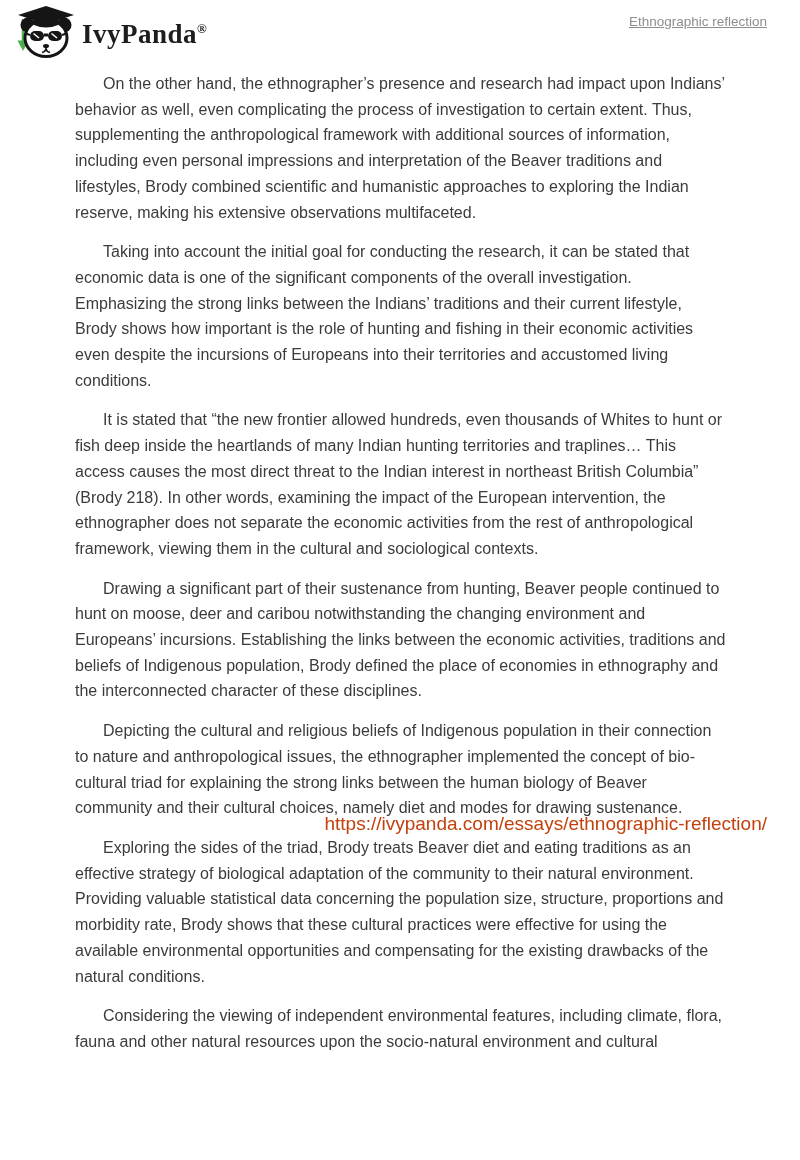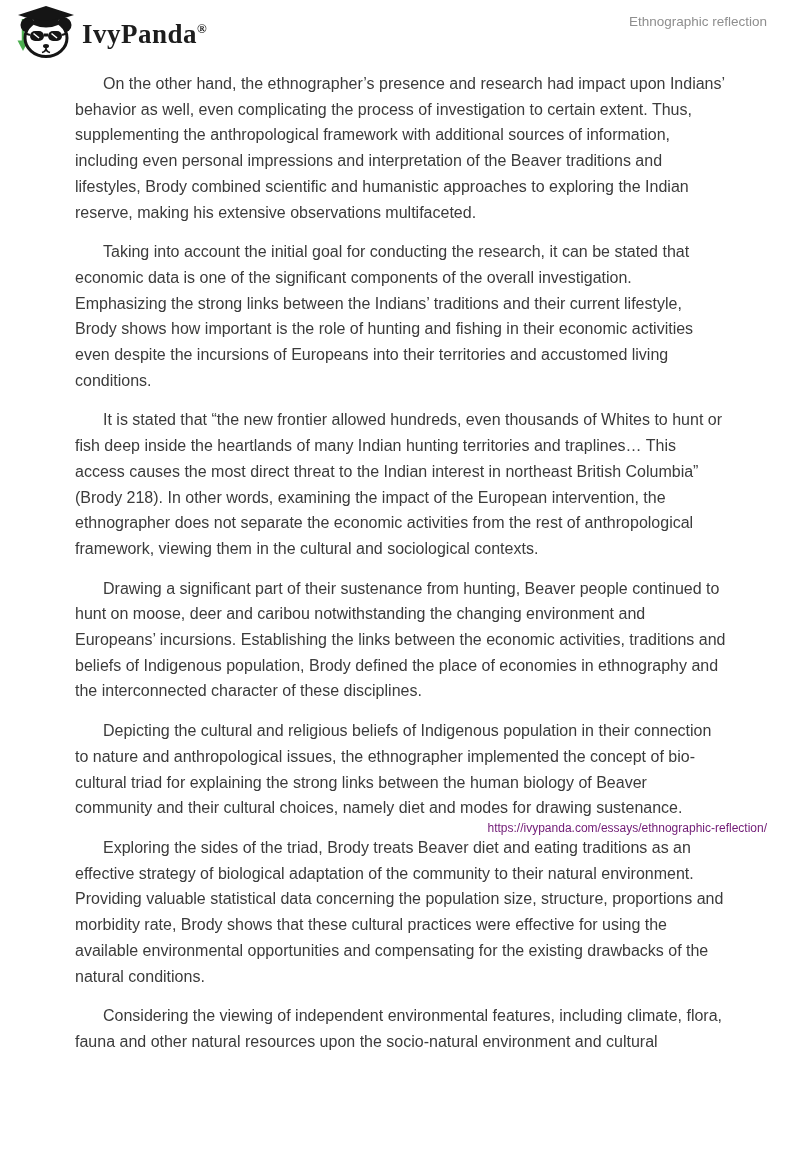--- a/index.html
+++ b/index.html
@@ -48,20 +48,21 @@
     color: #1d1d1d;
     vertical-align: super;
     line-height: 1;
   }
   .doc-title {
     position: absolute;
     top: 14px;
     right: 33px;
     font-size: 13.5px;
     color: #8e8e8e;
+    text-decoration: underline;
   }
   
   .content {
     position: absolute;
     top: 71px;
     left: 75px;
     width: 651px;
   }
   .content p {
     font-size: 16px;
@@ -69,22 +70,22 @@
     color: #3b3b3b;
     text-indent: 28px;
     margin: 0 0 14px 0;
     text-align: left;
   }
   
   .footer-url {
     position: absolute;
     right: 33px;
     bottom: 13px;
-    font-size: 12px;
-    color: #701a75;
+    font-size: 19px;
+    color: #c2410c;
     text-decoration: none;
     cursor: pointer;
   }
 </style>
 </head>
 <body>
 
 <div class="page">
 
   <div class="header">

